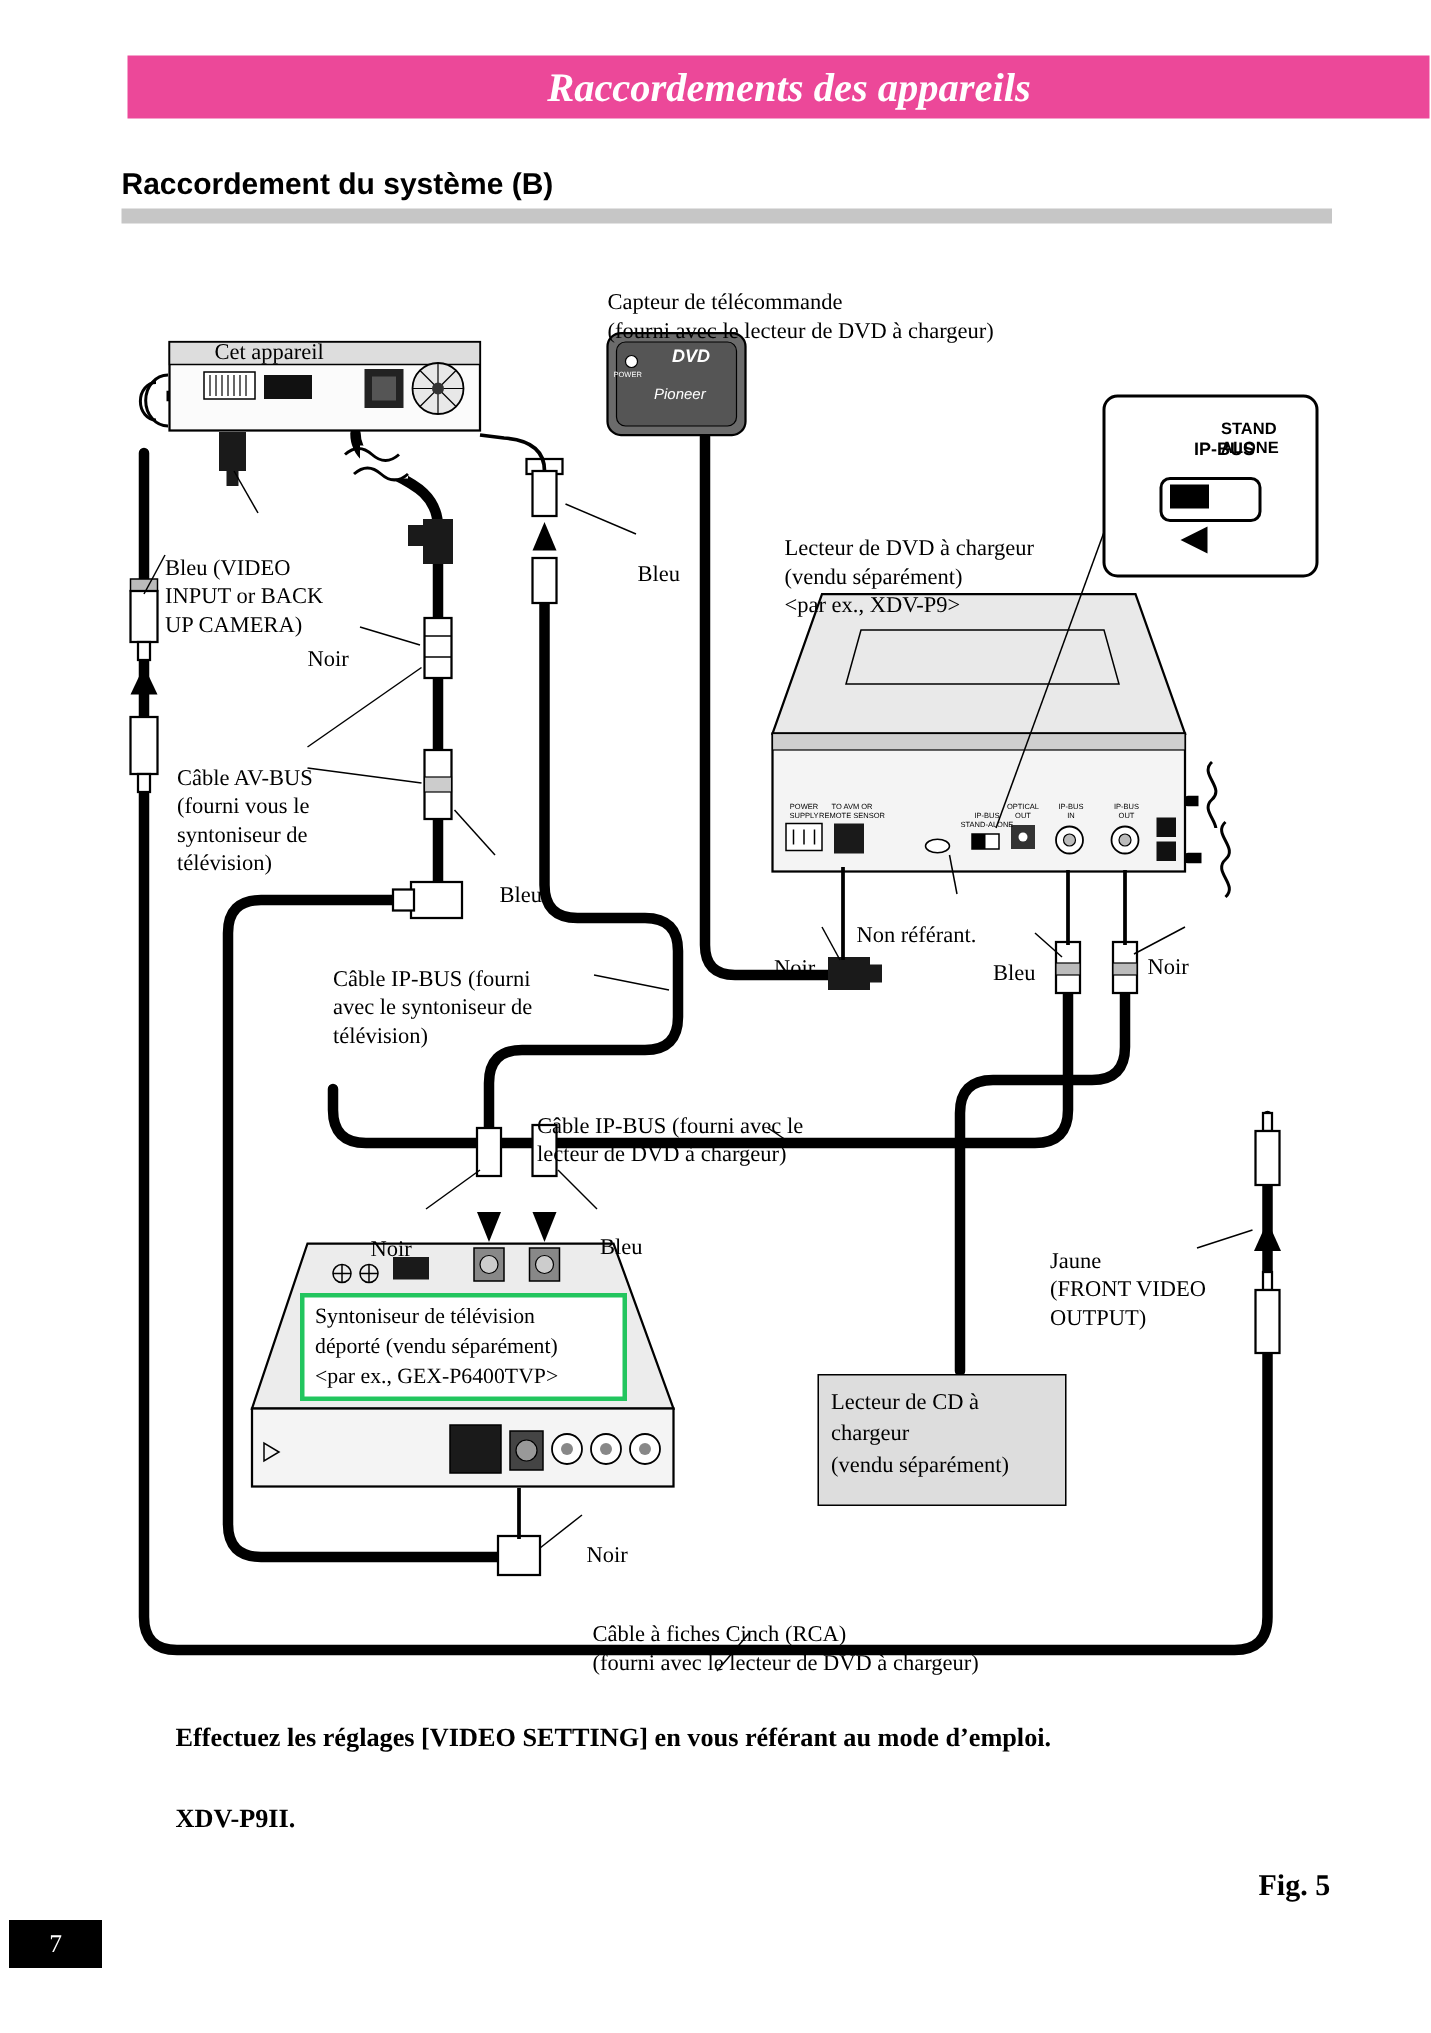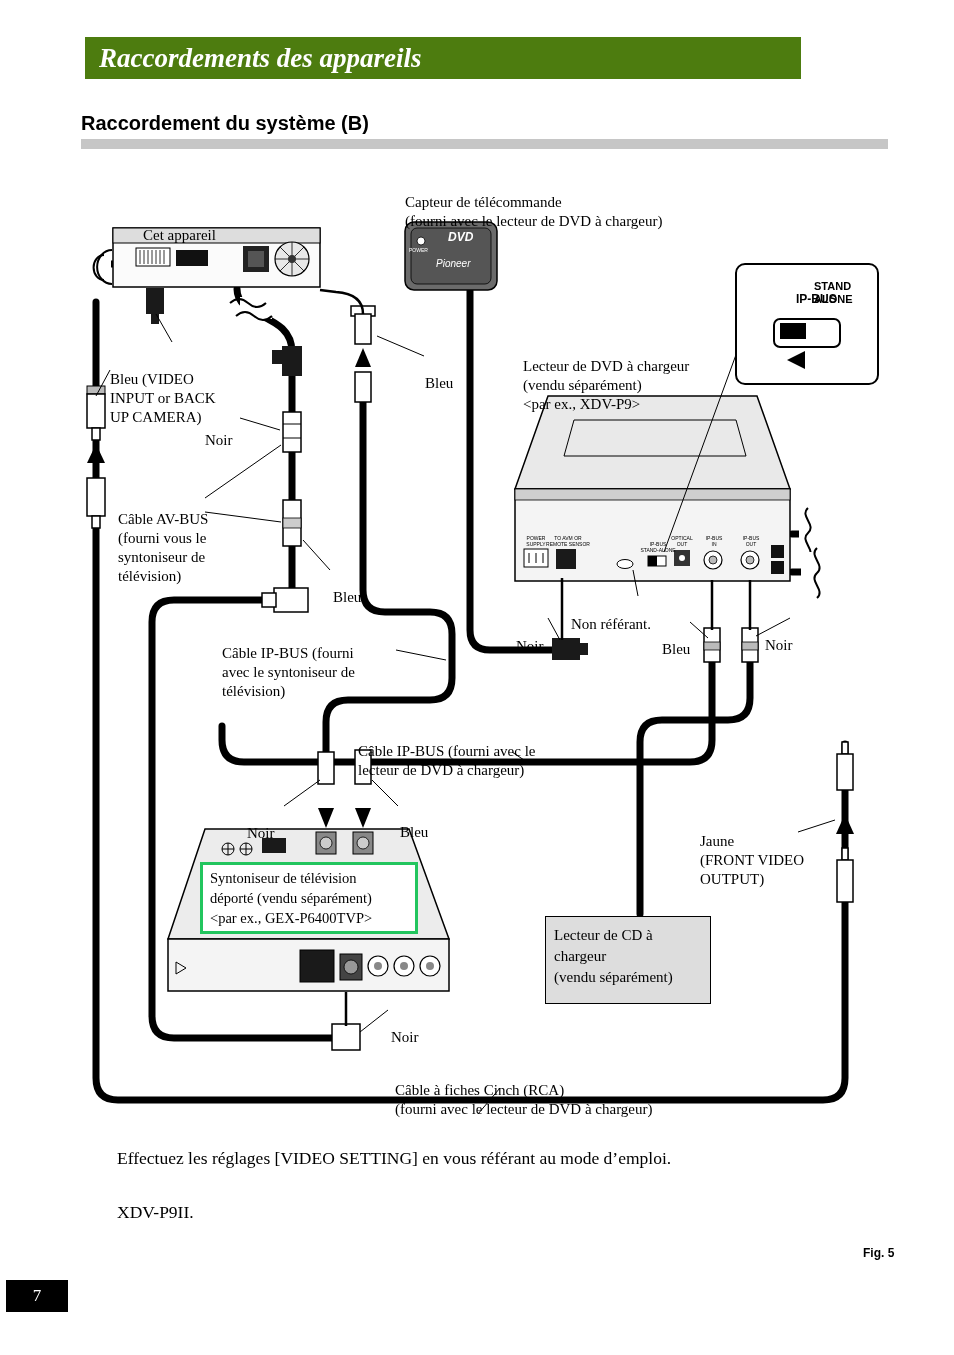--- a/index.html
+++ b/index.html
@@ -1,18 +1,18 @@
 <!DOCTYPE html>
 <html><head>
 <meta charset="utf-8">
 <style>
   html,body{margin:0;padding:0;background:#fff;}
   .page{position:relative;width:954px;height:1355px;background:#fff;overflow:hidden;
         font-family:"Liberation Serif",serif;color:#000;}
-  .header-bar{position:absolute;left:85px;top:37px;width:716px;height:42px;background:#4d7c0f;}
+  .header-bar{position:absolute;left:85px;top:37px;width:868px;height:42px;background:#ec4899;text-align:center;}
   .header-bar .title{color:#fff;font-style:italic;font-weight:700;font-size:27px;line-height:42px;
         padding-left:14px;font-family:"Liberation Serif",serif;}
   .section-title{position:absolute;left:81px;top:112px;font-family:"Liberation Sans",sans-serif;
         font-weight:700;font-size:20px;}
   .section-rule{position:absolute;left:81px;top:139px;width:807px;height:10px;background:#c6c6c6;}
   .diagram{position:absolute;left:0;top:0;width:954px;height:1355px;}
   svg.canvas{position:absolute;left:0;top:0;}
   .lbl{position:absolute;font-size:15px;line-height:19px;white-space:pre-line;
         font-family:"Liberation Serif",serif;margin-top:26px;}
   .tiny{position:absolute;font-family:"Liberation Sans",sans-serif;font-size:5px;line-height:5.5px;
@@ -24,23 +24,23 @@
   .sensor-txt{position:absolute;color:#fff;font-family:"Liberation Sans",sans-serif;}
   .standalone-box{position:absolute;left:735px;top:263px;width:140px;height:118px;background:#fff;
         border:2px solid #000;border-radius:10px;}
   .sw-ipbus{position:absolute;left:11px;top:27px;font-family:"Liberation Sans",sans-serif;
         font-weight:700;font-size:12px;padding-left:48px;}
   .sw-standalone{position:absolute;left:77px;top:15px;font-family:"Liberation Sans",sans-serif;
         font-weight:700;font-size:11px;line-height:13px;white-space:pre-line;}
   .sw-pill{position:absolute;left:36px;top:53px;width:64px;height:26px;border:2px solid #000;
         border-radius:7px;background:#fff;}
   .sw-knob{position:absolute;left:5px;top:3px;width:26px;height:16px;background:#000;}
-  .body-line{position:absolute;left:117px;font-size:17.5px;}
-  .fig{position:absolute;left:839px;top:1246px;font-family:Liberation Sans, sans-serif;
-        font-weight:700;font-size:12px;margin-left:24px;}
+  .body-line{position:absolute;left:117px;font-size:17.5px;font-weight:bold;}
+  .fig{position:absolute;left:839px;top:1246px;font-family:Liberation Serif, serif;
+        font-weight:700;font-size:20px;}
   .pagenum{position:absolute;left:6px;top:1280px;width:62px;height:32px;background:#000;color:#fff;
         font-size:17px;text-align:center;line-height:32px;}
 </style>
 </head>
 <body>
 
 <div class="page">
 
   <div class="header-bar">
     <div class="title">Raccordements des appareils</div>

